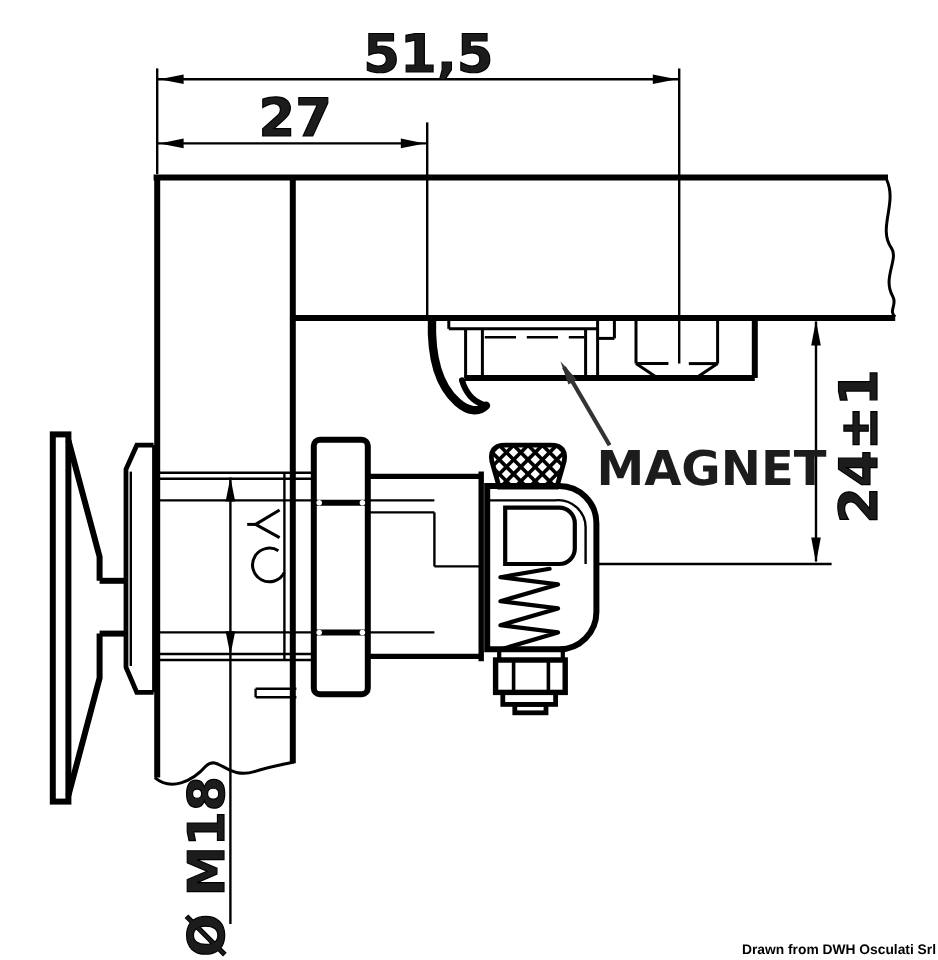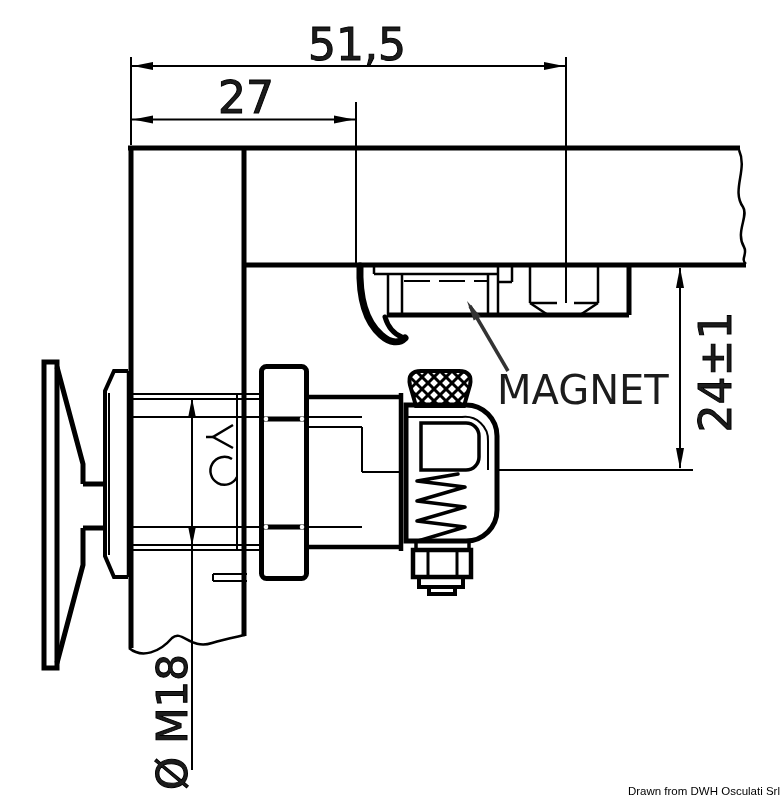--- a/index.html
+++ b/index.html
@@ -1,17 +1,17 @@
 <!DOCTYPE html>
 <html><head>
 <meta charset="utf-8">
 <style>
   html,body{margin:0;padding:0;background:#fff;}
   .stage{position:relative;width:782px;height:800px;background:#ffffff;overflow:hidden;
-         font-family:"DejaVu Sans",sans-serif;}
+         font-family:"DejaVu Sans",sans-serif;font-weight:bold;}
   svg{position:absolute;left:0;top:0;}
   .dimtext{font-family:"DejaVu Sans",sans-serif;fill:#1c1c1c;}
   .credit{font-family:"Liberation Sans",sans-serif;fill:#000;}
 </style>
 </head>
 <body>
 
 <div class="stage">
 <svg width="782" height="800" viewBox="0 0 782 800">
 

